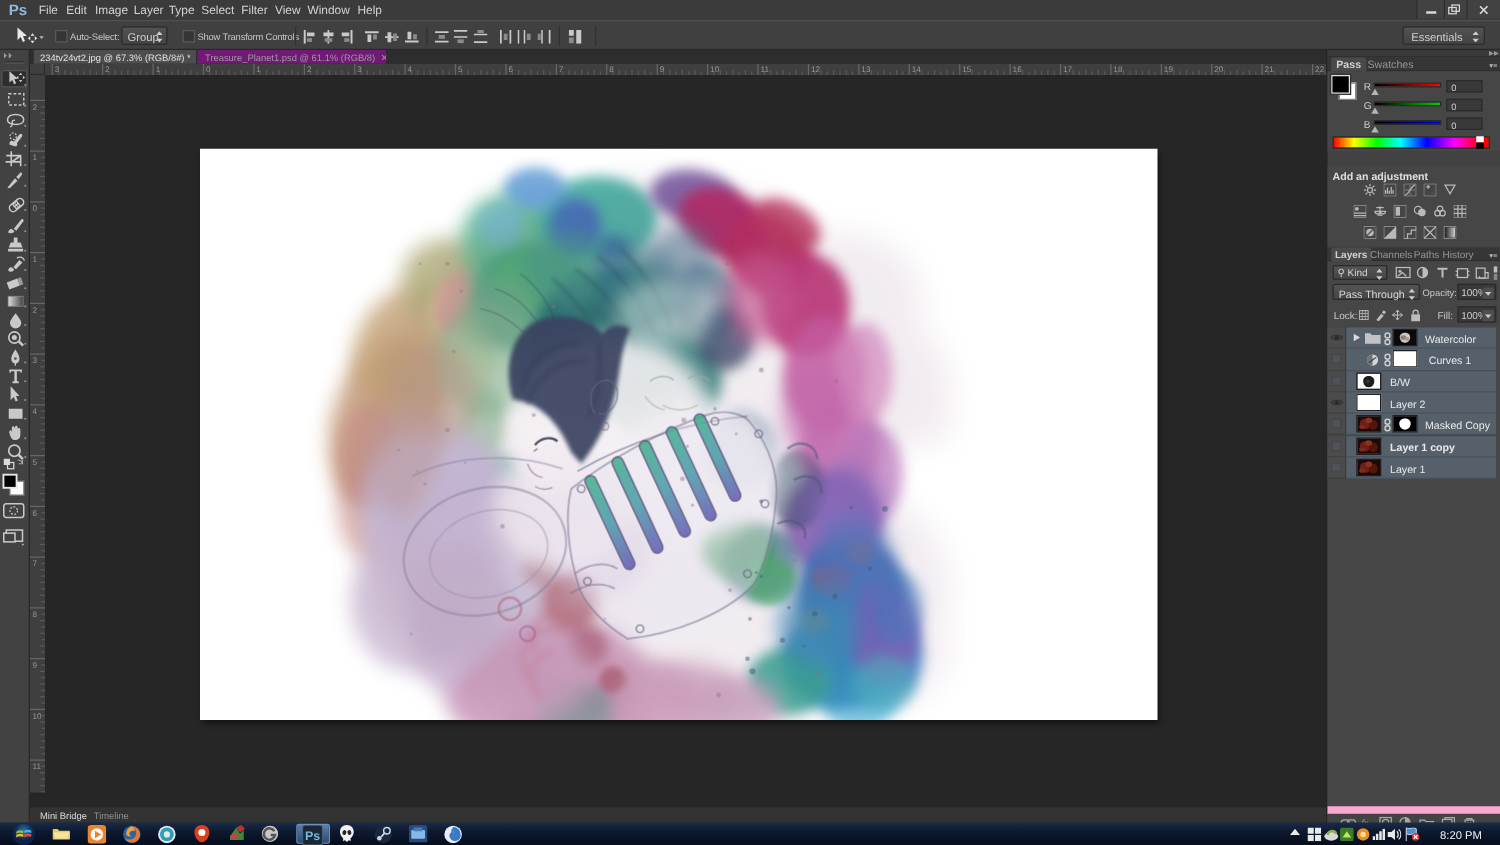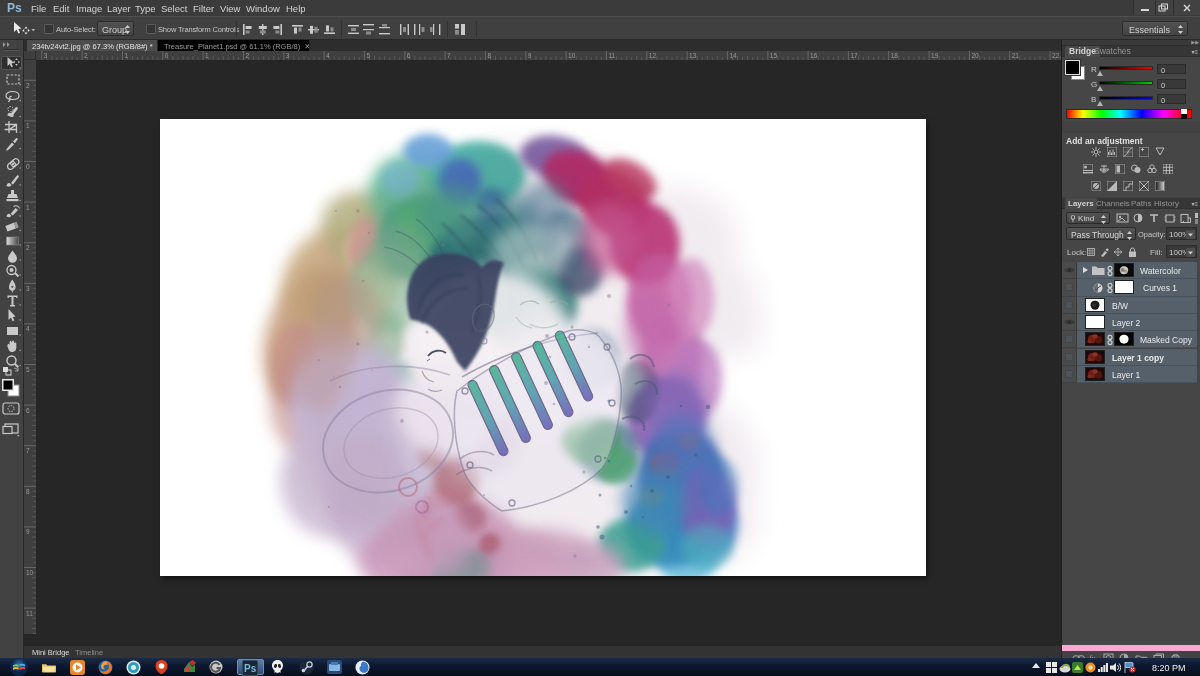--- a/index.html
+++ b/index.html
@@ -273,21 +273,21 @@
         </g>
 <g transform="translate(3,382)">
           <rect x="2" y="2" width="13" height="9" fill="none" stroke="#c9c9c9" stroke-width="1.2"></rect>
           <rect x="0" y="4.5" width="9" height="7" fill="#424242" stroke="#c9c9c9" stroke-width="1.2"></rect>
           <path d="M14 13 l2.5 0 -1.2 1.8 Z" fill="#aaa"></path>
         </g>
 </svg>
 </div>
 <div class="abs" id="tabbar">
 <div style="position:absolute;left:3px;top:0;width:131px;height:11px;background:#4d4d4d;border-right:1px solid #252525;color:#e2e2e2;font-size:7.5px;padding:1.5px 0 0 5px;white-space:nowrap;overflow:hidden">234tv24vt2.jpg @ 67.3% (RGB/8#) * &nbsp;<span style="color:#aaa">✕</span></div>
-<div style="position:absolute;left:134px;top:0;width:152px;height:11px;background:#000000;border-right:1px solid #252525;color:#9b9b9b;font-size:7.5px;padding:1.5px 0 0 6px;white-space:nowrap;overflow:hidden">Treasure_Planet1.psd @ 61.1% (RGB/8) &nbsp;<span>✕</span></div>
+<div style="position:absolute;left:134px;top:0;width:152px;height:11px;background:#701a75;border-right:1px solid #252525;color:#9b9b9b;font-size:7.5px;padding:1.5px 0 0 6px;white-space:nowrap;overflow:hidden">Treasure_Planet1.psd @ 61.1% (RGB/8) &nbsp;<span>✕</span></div>
 </div>
 <div class="abs" id="rulercorner"></div>
 <div class="abs" id="rulertop">
       <svg style="position:absolute;left:0;top:0" width="1025" height="9" viewBox="0 0 1025 9">
         <rect x="5.3" y="0" width="1" height="9" fill="#666"></rect>
         <rect x="10.4" y="6" width="1" height="3" fill="#585858"></rect>
         <rect x="15.4" y="5" width="1" height="4" fill="#585858"></rect>
         <rect x="20.4" y="6" width="1" height="3" fill="#585858"></rect>
         <rect x="25.5" y="5" width="1" height="4" fill="#585858"></rect>
         <rect x="30.5" y="6" width="1" height="3" fill="#585858"></rect>
@@ -846,21 +846,21 @@
     </div>
 <div class="abs" id="mbbar">
 <span style="position:absolute;left:8px;top:2px;color:#dcdcdc;font-weight:normal;font-size:7.5px">Mini Bridge</span>
 <span style="position:absolute;left:51px;top:2px;color:#8e8e8e;font-size:7.5px">Timeline</span>
 </div>
 <div class="abs" id="dock">
 <div style="position:absolute;left:0;top:0;width:139px;height:6px;background:#3a3a3a;border-bottom:1px solid #2e2e2e">
         <span style="position:absolute;right:2px;top:-1px;color:#999;font-size:5px">▶▶</span>
       </div>
       <div class="ptabrow" style="top:6px">
-        <span class="ptab-on" style="left:3px">Bridge</span>
+        <span class="ptab-on" style="left:3px">Pass</span>
         <span class="ptab-off" style="left:32px">Swatches</span>
         <span style="position:absolute;right:3px;top:2px;color:#bbb;font-size:6px">▾≡</span>
       </div>
       <div class="pbody" style="top:17px;height:64px">
         <div style="position:absolute;left:9px;top:9px;width:14px;height:14px;background:#fff;border:1px solid #888"></div>
         <div style="position:absolute;left:3px;top:3px;width:15px;height:15px;background:#000;border:1px solid #e0e0e0;box-shadow:0 0 0 1px #333"></div>
         <span style="position:absolute;left:29px;top:8px;color:#ccc;font-size:8px">R</span>
         <div style="position:absolute;left:37px;top:9px;width:54px;height:4px;background:linear-gradient(90deg,#000,#f00);border:1px solid #2a2a2a"></div>
         <div style="position:absolute;left:35px;top:14px;width:0;height:0;border-left:3.5px solid transparent;border-right:3.5px solid transparent;border-bottom:5px solid #b5b5b5"></div>
         <div class="vbox" style="left:95px;top:7px;width:29px;height:10px;padding:1px 0 0 3px;font-size:7.5px">0</div>

